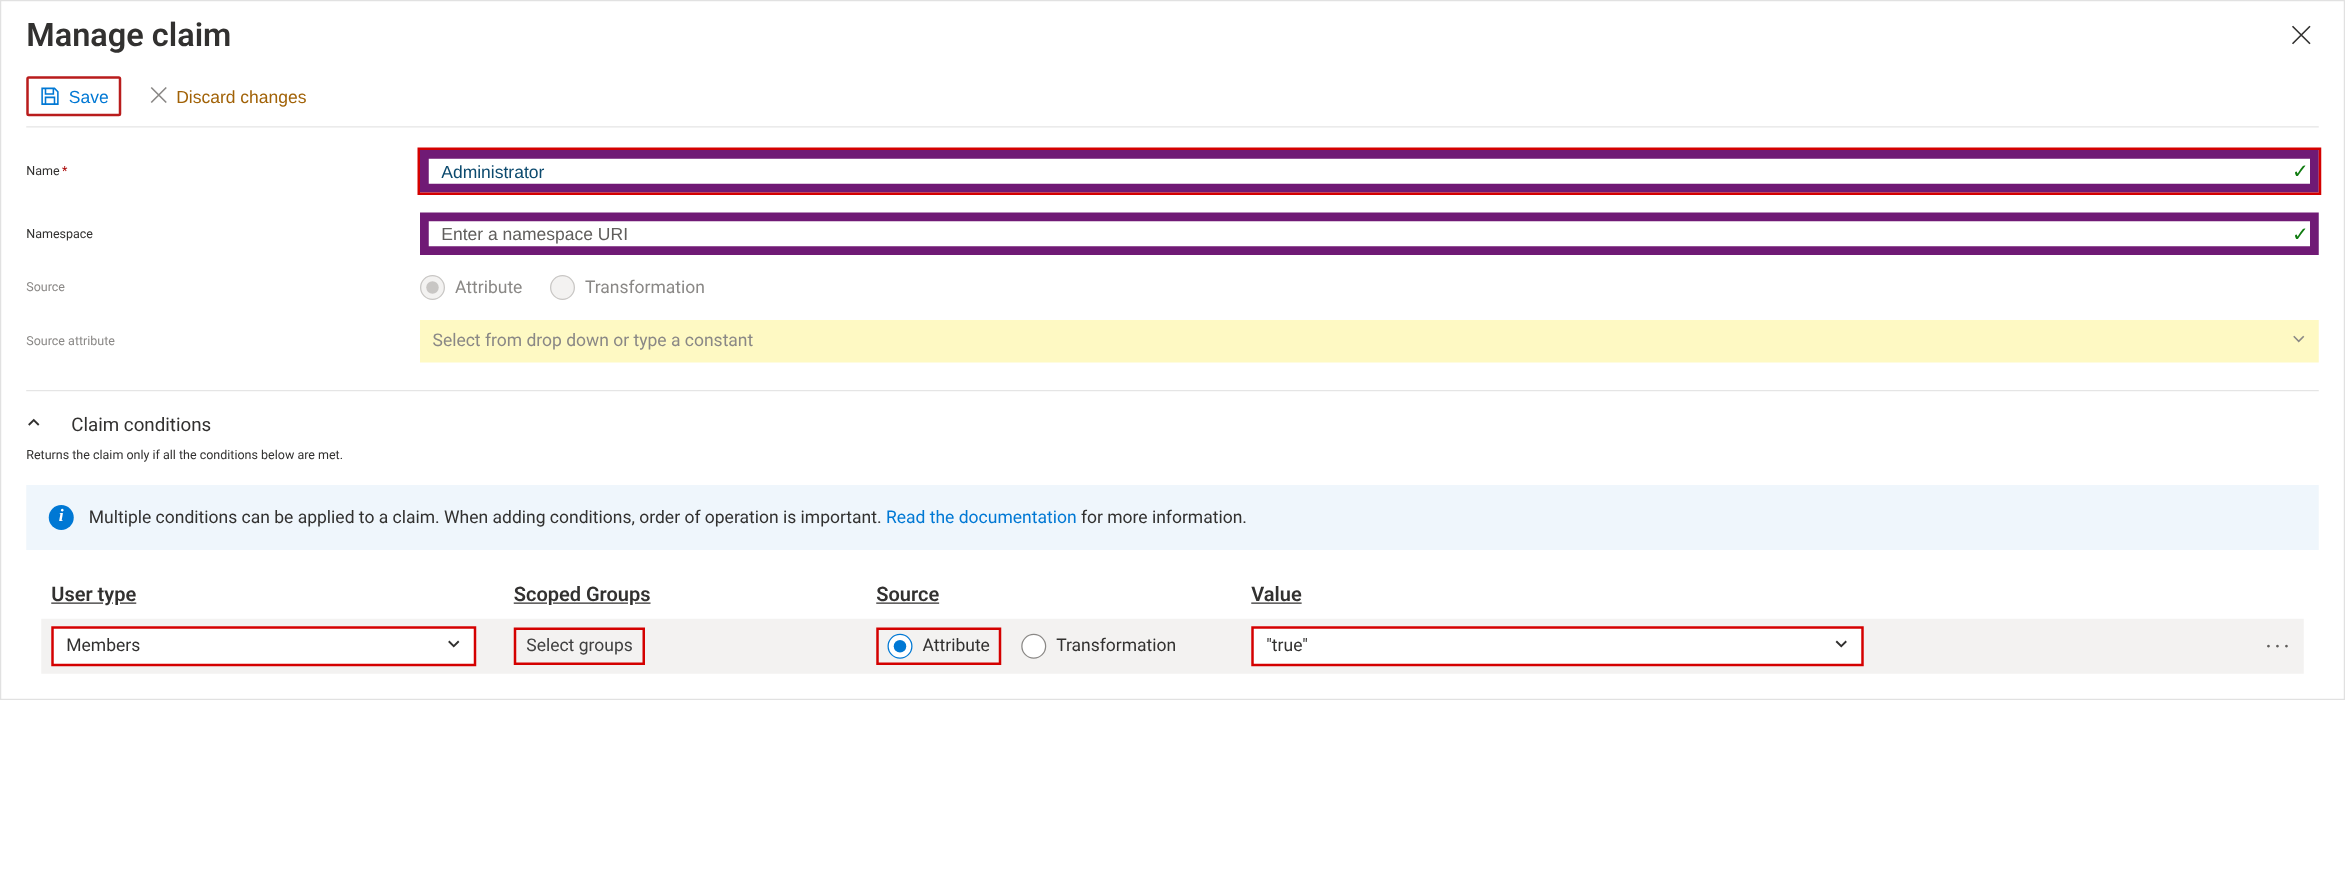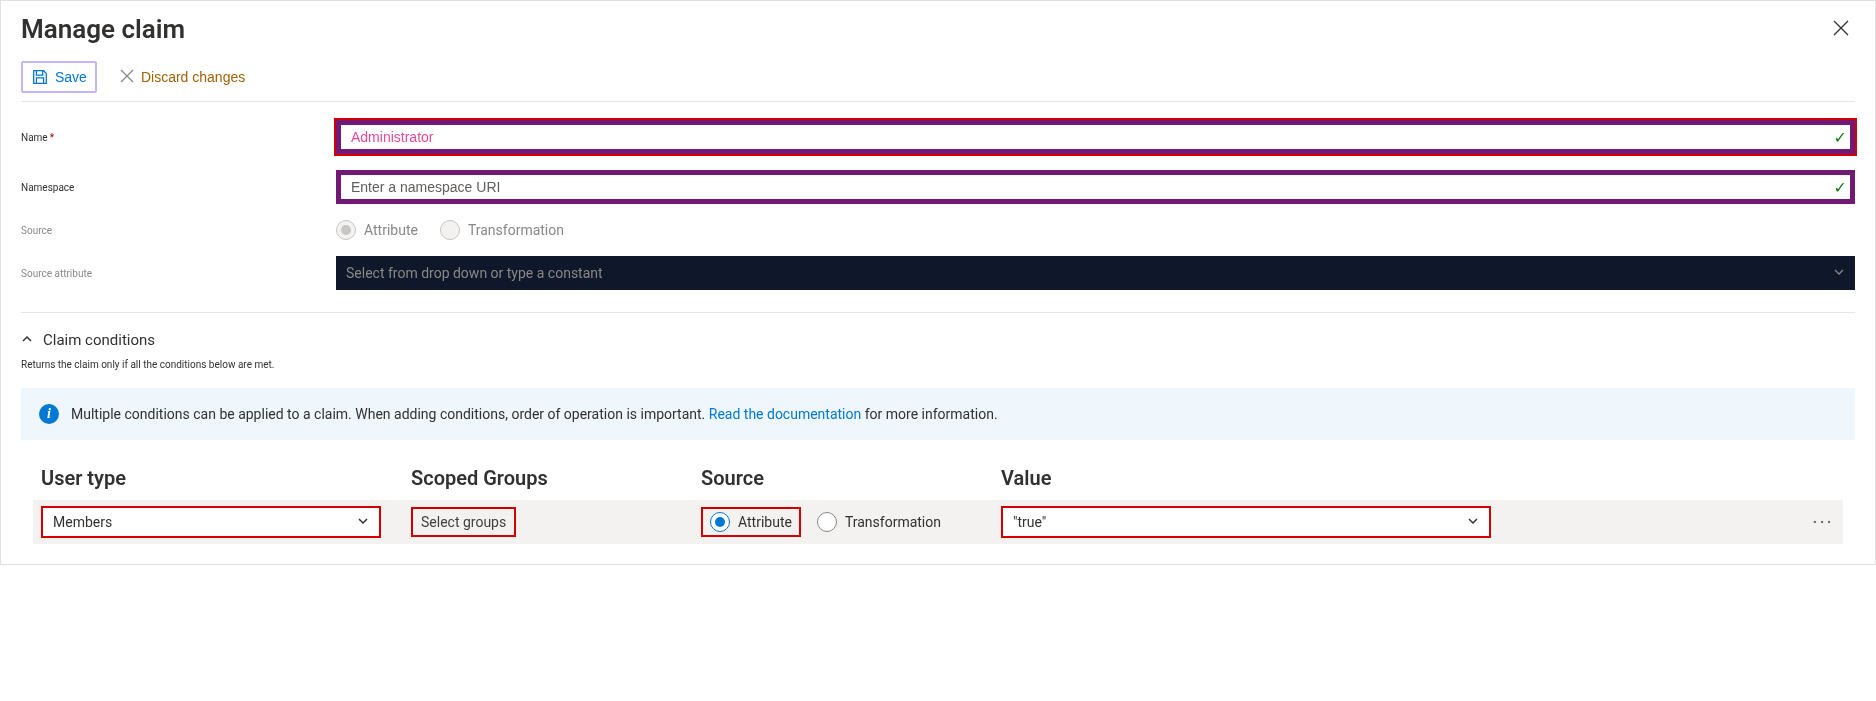--- a/index.html
+++ b/index.html
@@ -46,21 +46,21 @@
     align-items: center;
     gap: 6px;
     padding: 5px 8px;
     font-size: 14px;
     cursor: pointer;
     background: transparent;
     border: none;
   }
   .btn-save {
     color: #0078d4;
-    border: 2px solid #c4b5fd;
+    border: 2px solid #b91c1c;
     border-radius: 2px;
   }
   .save-icon {
     width: 18px; height: 18px;
     display: inline-flex;
     align-items: center;
     justify-content: center;
   }
   .save-icon svg { width: 18px; height: 18px; }
   .btn-discard {
@@ -83,24 +83,24 @@
   }
   .form-label.muted { color: #8a8886; }
   .req { color: #a80000; margin-left: 2px; }
   .input-wrap {
     flex: 1;
     position: relative;
   }
   .text-input {
     width: 100%;
     height: 34px;
-    border: 5px solid #701a75;
+    border: 7px solid #701a75;
     padding: 0 30px 0 10px;
     font-size: 14px;
-    color: #ec4899;
+    color: #0c4a6e;
     background: #fff;
   }
   .text-input::placeholder { color: #605e5c; }
   .input-highlight { outline: 2px solid #d40000; outline-offset: 0; }
   .valid-check {
     position: absolute;
     right: 8px;
     top: 50%;
     transform: translateY(-50%);
     color: #107c10;
@@ -119,36 +119,36 @@
   .radio-dot {
     width: 10px; height: 10px; border-radius: 50%;
     background: #8a8886;
   }
   .radio-circle.disabled .radio-dot { background: #c8c6c4; }
   .radio-circle.selected-blue { border-color: #0078d4; }
   .radio-circle.selected-blue .radio-dot { background: #0078d4; }
   .dd-disabled {
     flex: 1;
     height: 34px;
-    background: #0f172a;
+    background: #fef9c3;
     display: flex;
     align-items: center;
     justify-content: space-between;
     padding: 0 10px;
     color: #8a8886;
     font-size: 14px;
   }
   .chev-down {
     color: #605e5c;
   }
   .divider { border: none; border-top: 1px solid #e5e5e5; margin: 14px 0; }
   .section-head {
     display: inline-flex;
     align-items: center;
-    gap: 10px;
+    gap: 24px;
     font-size: 15px;
     cursor: pointer;
     padding: 4px 0;
   }
   .chev-up { font-size: 13px; }
   .section-desc {
     font-size: 10px;
     color: #323130;
     margin: 6px 0 18px 0;
   }
@@ -173,21 +173,21 @@
     flex-shrink: 0;
   }
   .link { color: #0078d4; cursor: pointer; }
   .cond-table { margin: 0 12px; }
   .cond-head, .cond-row {
     display: grid;
     grid-template-columns: 370px 290px 300px 1fr 40px;
     align-items: center;
     gap: 0;
   }
-  .cond-head { font-weight: 600; font-size: 20px; padding: 0 0 10px 8px; }
+  .cond-head { font-weight: 600; font-size: 16px; padding: 0 0 10px 8px; text-decoration: underline; }
   .cond-row { background: #f3f2f1; padding: 6px 0 6px 8px; }
   .dd {
     height: 32px;
     border: 1px solid #605e5c;
     background: #fff;
     display: flex;
     align-items: center;
     justify-content: space-between;
     padding: 0 10px;
     font-size: 14px;

